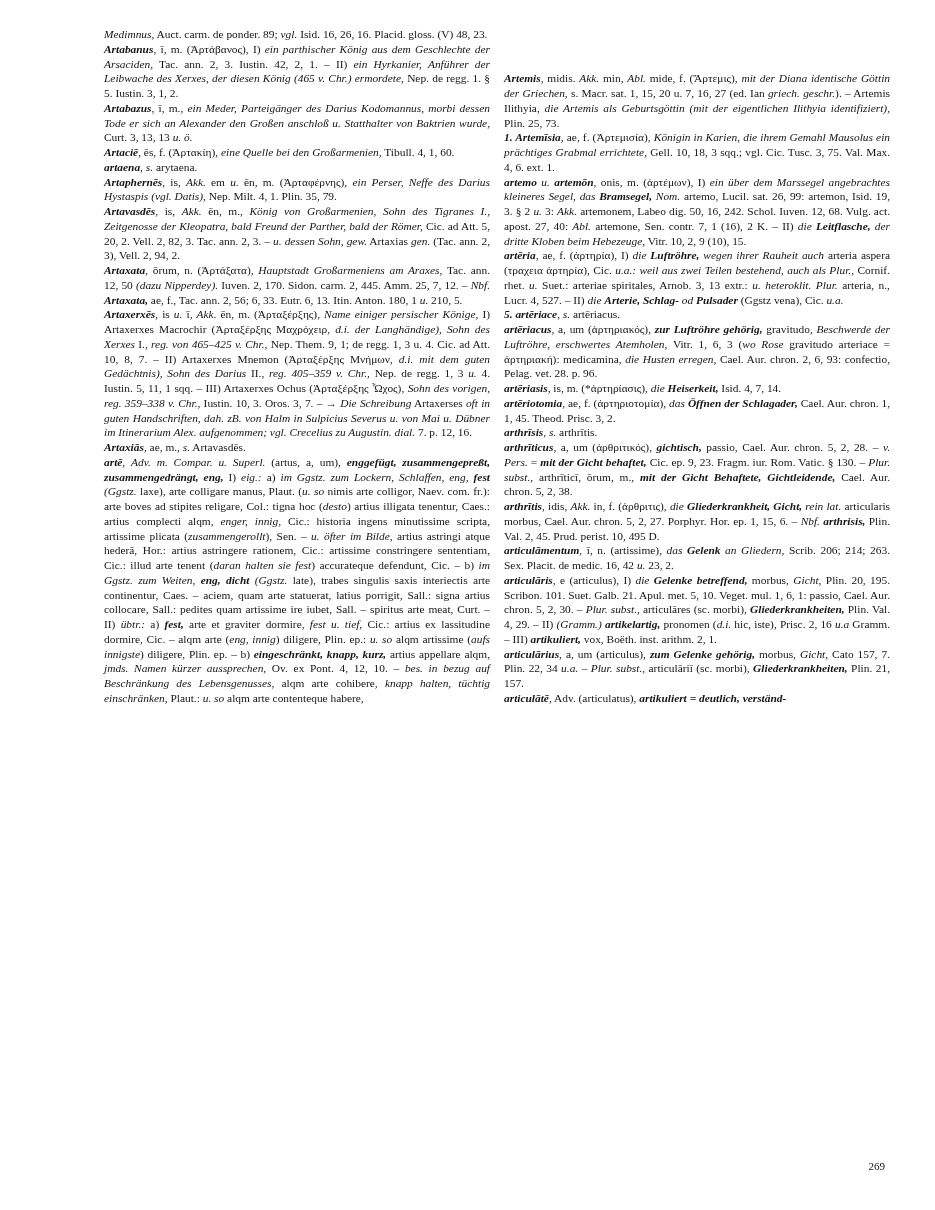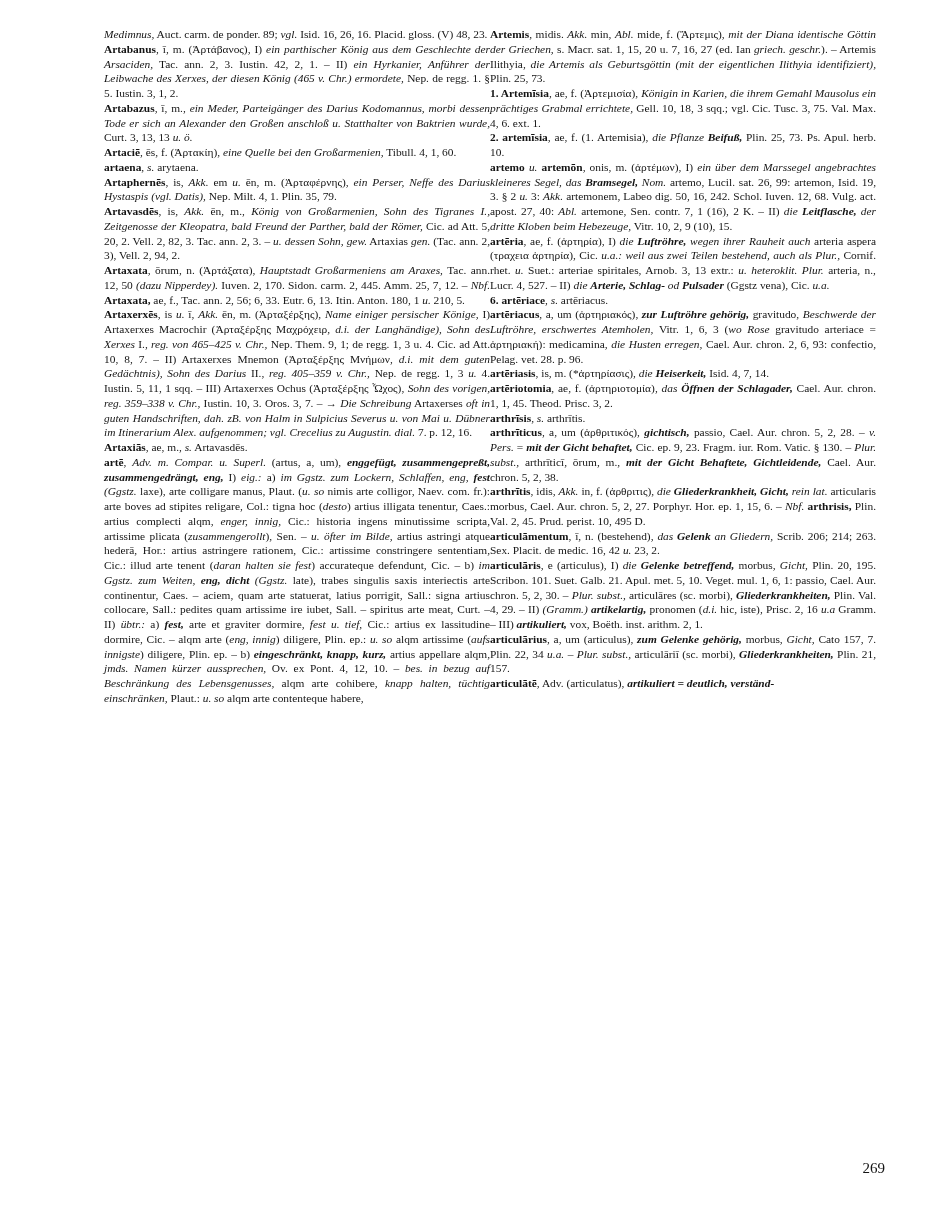--- a/index.html
+++ b/index.html
@@ -11,40 +11,42 @@
   }
   .page {
     position: relative;
     width: 935px; height: 1210px;
     overflow: hidden;
     box-sizing: border-box;
     padding: 27px 45px 0 104px;
   }
   .columns {
     display: flex;
+    gap: 14px;
+    align-items: flex-end;
   }
   .col {
     width: 386px;
     font-size: 11.4px;
     line-height: 14.75px;
   }
   .entry {
     margin: 0;
     text-align: justify;
     hyphens: none;
   }
   .s-n { font-style: normal; font-weight: normal; }
   .s-i { font-style: italic; }
-  .s-b { font-weight: bold; }
+  .s-b { font-weight: bold; font-style: italic; }
   .s-bi { font-weight: bold; font-style: italic; }
   .page-number {
     position: absolute;
     top: 1160px;
     right: 50px;
-    font-size: 15px;
+    font-size: 11px;
   }
 </style>
 </head>
 <body>
 
 <div class="page">
   <div class="columns">
     <div class="col">
         <p class="entry"><span class="s-i">Medimnus,</span><span class="s-n"> Auct. carm. de ponder. 89; </span><span class="s-i">vgl.</span><span class="s-n"> Isid. 16, 26, 16. Placid. gloss. (V) 48, 23.</span></p>
         <p class="entry"><span class="s-b">Artabanus</span><span class="s-n">, ī, m. (Ἀρτάβανος), I) </span><span class="s-i">ein parthischer König aus dem Geschlechte der Arsaciden,</span><span class="s-n"> Tac. ann. 2, 3. Iustin. 42, 2, 1. – II) </span><span class="s-i">ein Hyrkanier, Anführer der Leibwache des Xerxes, der diesen König (465 v. Chr.) ermordete,</span><span class="s-n"> Nep. de regg. 1. § 5. Iustin. 3, 1, 2.</span></p>
@@ -54,30 +56,29 @@
         <p class="entry"><span class="s-b">Artaphernēs</span><span class="s-n">, is, </span><span class="s-i">Akk.</span><span class="s-n"> em </span><span class="s-i">u.</span><span class="s-n"> ēn, m. (Ἀρταφέρνης), </span><span class="s-i">ein Perser, Neffe des Darius Hystaspis (vgl. Datis),</span><span class="s-n"> Nep. Milt. 4, 1. Plin. 35, 79.</span></p>
         <p class="entry"><span class="s-b">Artavasdēs</span><span class="s-n">, is, </span><span class="s-i">Akk.</span><span class="s-n"> ēn, m., </span><span class="s-i">König von Großarmenien, Sohn des Tigranes I., Zeitgenosse der Kleopatra, bald Freund der Parther, bald der Römer,</span><span class="s-n"> Cic. ad Att. 5, 20, 2. Vell. 2, 82, 3. Tac. ann. 2, 3. – </span><span class="s-i">u. dessen Sohn, gew.</span><span class="s-n"> Artaxias </span><span class="s-i">gen.</span><span class="s-n"> (Tac. ann. 2, 3), Vell. 2, 94, 2.</span></p>
         <p class="entry"><span class="s-b">Artaxata</span><span class="s-n">, ōrum, n. (Ἀρτάξατα), </span><span class="s-i">Hauptstadt Großarmeniens am Araxes,</span><span class="s-n"> Tac. ann. 12, 50 </span><span class="s-i">(dazu Nipperdey).</span><span class="s-n"> Iuven. 2, 170. Sidon. carm. 2, 445. Amm. 25, 7, 12. – </span><span class="s-i">Nbf.</span><span class="s-n"> </span><span class="s-b">Artaxata,</span><span class="s-n"> ae, f., Tac. ann. 2, 56; 6, 33. Eutr. 6, 13. Itin. Anton. 180, 1 </span><span class="s-i">u.</span><span class="s-n"> 210, 5.</span></p>
         <p class="entry"><span class="s-b">Artaxerxēs</span><span class="s-n">, is </span><span class="s-i">u.</span><span class="s-n"> ī, </span><span class="s-i">Akk.</span><span class="s-n"> ēn, m. (Ἀρταξέρξης), </span><span class="s-i">Name einiger persischer Könige,</span><span class="s-n"> I) Artaxerxes Macrochir (Ἀρταξέρξης Μαχρόχειρ, </span><span class="s-i">d.i. der Langhändige), Sohn des Xerxes</span><span class="s-n"> I., </span><span class="s-i">reg. von 465–425 v. Chr.,</span><span class="s-n"> Nep. Them. 9, 1; de regg. 1, 3 u. 4. Cic. ad Att. 10, 8, 7. – II) Artaxerxes Mnemon (Ἀρταξέρξης Μνήμων, </span><span class="s-i">d.i. mit dem guten Gedächtnis), Sohn des Darius</span><span class="s-n"> II., </span><span class="s-i">reg. 405–359 v. Chr.,</span><span class="s-n"> Nep. de regg. 1, 3 </span><span class="s-i">u.</span><span class="s-n"> 4. Iustin. 5, 11, 1 sqq. – III) Artaxerxes Ochus (Ἀρταξέρξης Ὦχος), </span><span class="s-i">Sohn des vorigen, reg. 359–338 v. Chr.,</span><span class="s-n"> Iustin. 10, 3. Oros. 3, 7. – → </span><span class="s-i">Die Schreibung</span><span class="s-n"> Artaxerses </span><span class="s-i">oft in guten Handschriften, dah. zB. von Halm in Sulpicius Severus u. von Mai u. Dübner im Itinerarium Alex. aufgenommen; vgl. Crecelius zu Augustin. dial.</span><span class="s-n"> 7. p. 12, 16.</span></p>
         <p class="entry"><span class="s-b">Artaxiās</span><span class="s-n">, ae, m., </span><span class="s-i">s.</span><span class="s-n"> Artavasdēs.</span></p>
         <p class="entry"><span class="s-b">artē</span><span class="s-n">, </span><span class="s-i">Adv. m. Compar. u. Superl.</span><span class="s-n"> (artus, a, um), </span><span class="s-bi">enggefügt, zusammengepreßt, zusammengedrängt, eng,</span><span class="s-n"> I) </span><span class="s-i">eig.:</span><span class="s-n"> a) </span><span class="s-i">im Ggstz. zum Lockern, Schlaffen, eng,</span><span class="s-bi"> fest </span><span class="s-i">(Ggstz.</span><span class="s-n"> laxe), arte colligare manus, Plaut. (</span><span class="s-i">u. so</span><span class="s-n"> nimis arte colligor, Naev. com. fr.): arte boves ad stipites religare, Col.: tigna hoc (</span><span class="s-i">desto</span><span class="s-n">) artius illigata tenentur, Caes.: artius complecti alqm, </span><span class="s-i">enger, innig,</span><span class="s-n"> Cic.: historia ingens minutissime scripta, artissime plicata (</span><span class="s-i">zusammengerollt</span><span class="s-n">), Sen. – </span><span class="s-i">u. öfter im Bilde,</span><span class="s-n"> artius astringi atque hederā, Hor.: artius astringere rationem, Cic.: artissime constringere sententiam, Cic.: illud arte tenent (</span><span class="s-i">daran halten sie fest</span><span class="s-n">) accurateque defendunt, Cic. – b) </span><span class="s-i">im Ggstz. zum Weiten,</span><span class="s-bi"> eng, dicht </span><span class="s-i">(Ggstz.</span><span class="s-n"> late), trabes singulis saxis interiectis arte continentur, Caes. – aciem, quam arte statuerat, latius porrigit, Sall.: signa artius collocare, Sall.: pedites quam artissime ire iubet, Sall. – spiritus arte meat, Curt. – II) </span><span class="s-i">übtr.:</span><span class="s-n"> a) </span><span class="s-bi">fest,</span><span class="s-n"> arte et graviter dormire, </span><span class="s-i">fest u. tief,</span><span class="s-n"> Cic.: artius ex lassitudine dormire, Cic. – alqm arte (</span><span class="s-i">eng, innig</span><span class="s-n">) diligere, Plin. ep.: </span><span class="s-i">u. so</span><span class="s-n"> alqm artissime (</span><span class="s-i">aufs innigste</span><span class="s-n">) diligere, Plin. ep. – b) </span><span class="s-bi">eingeschränkt, knapp, kurz,</span><span class="s-n"> artius appellare alqm, </span><span class="s-i">jmds. Namen kürzer aussprechen,</span><span class="s-n"> Ov. ex Pont. 4, 12, 10. – </span><span class="s-i">bes. in bezug auf Beschränkung des Lebensgenusses,</span><span class="s-n"> alqm arte cohibere, </span><span class="s-i">knapp halten, tüchtig einschränken,</span><span class="s-n"> Plaut.: </span><span class="s-i">u. so</span><span class="s-n"> alqm arte contenteque habere,</span></p>
       </div>
     <div class="col">
         <p class="entry"><span class="s-b">Artemis</span><span class="s-n">, midis. </span><span class="s-i">Akk.</span><span class="s-n"> min, </span><span class="s-i">Abl.</span><span class="s-n"> mide, f. (Ἄρτεμις), </span><span class="s-i">mit der Diana identische Göttin der Griechen,</span><span class="s-n"> s. Macr. sat. 1, 15, 20 u. 7, 16, 27 (ed. Ian </span><span class="s-i">griech. geschr.</span><span class="s-n">). – Artemis Ilithyia, </span><span class="s-i">die Artemis als Geburtsgöttin (mit der eigentlichen Ilithyia identifiziert),</span><span class="s-n"> Plin. 25, 73.</span></p>
         <p class="entry"><span class="s-b">1. Artemīsia</span><span class="s-n">, ae, f. (Ἀρτεμισία), </span><span class="s-i">Königin in Karien, die ihrem Gemahl Mausolus ein prächtiges Grabmal errichtete,</span><span class="s-n"> Gell. 10, 18, 3 sqq.; vgl. Cic. Tusc. 3, 75. Val. Max. 4, 6. ext. 1.</span></p>
-        <p class="entry"><span class="s-b">2. artemīsia</span><span class="s-n">, ae, f. (1. Artemisia), </span><span class="s-i">die Pflanze </span><span class="s-bi">Beifuß,</span><span class="s-n"> Plin. 25, 73. Ps. Apul. herb. 10.</span></p>
         <p class="entry"><span class="s-b">artemo</span><span class="s-n"> </span><span class="s-i">u.</span><span class="s-n"> </span><span class="s-b">artemōn</span><span class="s-n">, onis, m. (ἀρτέμων), I) </span><span class="s-i">ein über dem Marssegel angebrachtes kleineres Segel, das </span><span class="s-bi">Bramsegel,</span><span class="s-n"> </span><span class="s-i">Nom.</span><span class="s-n"> artemo, Lucil. sat. 26, 99: artemon, Isid. 19, 3. § 2 </span><span class="s-i">u.</span><span class="s-n"> 3: </span><span class="s-i">Akk.</span><span class="s-n"> artemonem, Labeo dig. 50, 16, 242. Schol. Iuven. 12, 68. Vulg. act. apost. 27, 40: </span><span class="s-i">Abl.</span><span class="s-n"> artemone, Sen. contr. 7, 1 (16), 2 K. – II) </span><span class="s-i">die </span><span class="s-bi">Leitflasche,</span><span class="s-i"> der dritte Kloben beim Hebezeuge,</span><span class="s-n"> Vitr. 10, 2, 9 (10), 15.</span></p>
         <p class="entry"><span class="s-b">artēria</span><span class="s-n">, ae, f. (ἀρτηρία), I) </span><span class="s-i">die </span><span class="s-bi">Luftröhre,</span><span class="s-i"> wegen ihrer Rauheit auch</span><span class="s-n"> arteria aspera (τραχεια ἀρτηρία), Cic. </span><span class="s-i">u.a.: weil aus zwei Teilen bestehend, auch als Plur.,</span><span class="s-n"> Cornif. rhet. </span><span class="s-i">u.</span><span class="s-n"> Suet.: arteriae spiritales, Arnob. 3, 13 extr.: </span><span class="s-i">u. heteroklit. Plur.</span><span class="s-n"> arteria, n., Lucr. 4, 527. – II) </span><span class="s-i">die </span><span class="s-bi">Arterie, Schlag-</span><span class="s-i"> od </span><span class="s-bi">Pulsader</span><span class="s-n"> (Ggstz vena), Cic. </span><span class="s-i">u.a.</span></p>
-        <p class="entry"><span class="s-b">6. artēriace</span><span class="s-n">, </span><span class="s-i">s.</span><span class="s-n"> artēriacus.</span></p>
+        <p class="entry"><span class="s-b">5. artēriace</span><span class="s-n">, </span><span class="s-i">s.</span><span class="s-n"> artēriacus.</span></p>
         <p class="entry"><span class="s-b">artēriacus</span><span class="s-n">, a, um (ἀρτηριακός), </span><span class="s-bi">zur Luftröhre gehörig,</span><span class="s-n"> gravitudo, </span><span class="s-i">Beschwerde der Luftröhre, erschwertes Atemholen,</span><span class="s-n"> Vitr. 1, 6, 3 (</span><span class="s-i">wo Rose</span><span class="s-n"> gravitudo arteriace = ἀρτηριακή): medicamina, </span><span class="s-i">die Husten erregen,</span><span class="s-n"> Cael. Aur. chron. 2, 6, 93: confectio, Pelag. vet. 28. p. 96.</span></p>
         <p class="entry"><span class="s-b">artēriasis</span><span class="s-n">, is, m. (*ἀρτηρίασις), </span><span class="s-i">die </span><span class="s-bi">Heiserkeit,</span><span class="s-n"> Isid. 4, 7, 14.</span></p>
         <p class="entry"><span class="s-b">artēriotomia</span><span class="s-n">, ae, f. (ἀρτηριοτομία), </span><span class="s-i">das </span><span class="s-bi">Öffnen der Schlagader,</span><span class="s-n"> Cael. Aur. chron. 1, 1, 45. Theod. Prisc. 3, 2.</span></p>
         <p class="entry"><span class="s-b">arthrīsis</span><span class="s-n">, </span><span class="s-i">s.</span><span class="s-n"> arthrītis.</span></p>
         <p class="entry"><span class="s-b">arthrīticus</span><span class="s-n">, a, um (ἀρθριτικός), </span><span class="s-bi">gichtisch,</span><span class="s-n"> passio, Cael. Aur. chron. 5, 2, 28. – </span><span class="s-i">v. Pers.</span><span class="s-n"> = </span><span class="s-bi">mit der Gicht behaftet,</span><span class="s-n"> Cic. ep. 9, 23. Fragm. iur. Rom. Vatic. § 130. – </span><span class="s-i">Plur. subst.,</span><span class="s-n"> arthrīticī, ōrum, m., </span><span class="s-bi">mit der Gicht Behaftete, Gichtleidende,</span><span class="s-n"> Cael. Aur. chron. 5, 2, 38.</span></p>
         <p class="entry"><span class="s-b">arthrītis</span><span class="s-n">, idis, </span><span class="s-i">Akk.</span><span class="s-n"> in, f. (ἀρθριτις), </span><span class="s-i">die </span><span class="s-bi">Gliederkrankheit, Gicht,</span><span class="s-n"> </span><span class="s-i">rein lat.</span><span class="s-n"> articularis morbus, Cael. Aur. chron. 5, 2, 27. Porphyr. Hor. ep. 1, 15, 6. – </span><span class="s-i">Nbf.</span><span class="s-n"> </span><span class="s-b">arthrisis,</span><span class="s-n"> Plin. Val. 2, 45. Prud. perist. 10, 495 D.</span></p>
-        <p class="entry"><span class="s-b">articulāmentum</span><span class="s-n">, ī, n. (bestehend), </span><span class="s-i">das </span><span class="s-bi">Gelenk</span><span class="s-i"> an Gliedern,</span><span class="s-n"> Scrib. 206; 214; 263. Sex. Placit. de medic. 16, 42 </span><span class="s-i">u.</span><span class="s-n"> 23, 2.</span></p>
+        <p class="entry"><span class="s-b">articulāmentum</span><span class="s-n">, ī, n. (artissime), </span><span class="s-i">das </span><span class="s-bi">Gelenk</span><span class="s-i"> an Gliedern,</span><span class="s-n"> Scrib. 206; 214; 263. Sex. Placit. de medic. 16, 42 </span><span class="s-i">u.</span><span class="s-n"> 23, 2.</span></p>
         <p class="entry"><span class="s-b">articulāris</span><span class="s-n">, e (articulus), I) </span><span class="s-i">die </span><span class="s-bi">Gelenke betreffend,</span><span class="s-n"> morbus, </span><span class="s-i">Gicht,</span><span class="s-n"> Plin. 20, 195. Scribon. 101. Suet. Galb. 21. Apul. met. 5, 10. Veget. mul. 1, 6, 1: passio, Cael. Aur. chron. 5, 2, 30. – </span><span class="s-i">Plur. subst.,</span><span class="s-n"> articulāres (sc. morbi), </span><span class="s-bi">Gliederkrankheiten,</span><span class="s-n"> Plin. Val. 4, 29. – II) </span><span class="s-i">(Gramm.)</span><span class="s-n"> </span><span class="s-bi">artikelartig,</span><span class="s-n"> pronomen (</span><span class="s-i">d.i.</span><span class="s-n"> hic, iste), Prisc. 2, 16 </span><span class="s-i">u.a</span><span class="s-n"> Gramm. – III) </span><span class="s-bi">artikuliert,</span><span class="s-n"> vox, Boëth. inst. arithm. 2, 1.</span></p>
         <p class="entry"><span class="s-b">articulārius</span><span class="s-n">, a, um (articulus), </span><span class="s-bi">zum Gelenke gehörig,</span><span class="s-n"> morbus, </span><span class="s-i">Gicht,</span><span class="s-n"> Cato 157, 7. Plin. 22, 34 </span><span class="s-i">u.a.</span><span class="s-n"> – </span><span class="s-i">Plur. subst.,</span><span class="s-n"> articulāriī (sc. morbi), </span><span class="s-bi">Gliederkrankheiten,</span><span class="s-n"> Plin. 21, 157.</span></p>
         <p class="entry"><span class="s-b">articulātē</span><span class="s-n">, Adv. (articulatus), </span><span class="s-bi">artikuliert = deutlich, verständ-</span></p>
       </div>
   </div>
   <div class="page-number">269</div>
 </div>
 
 </body></html>

